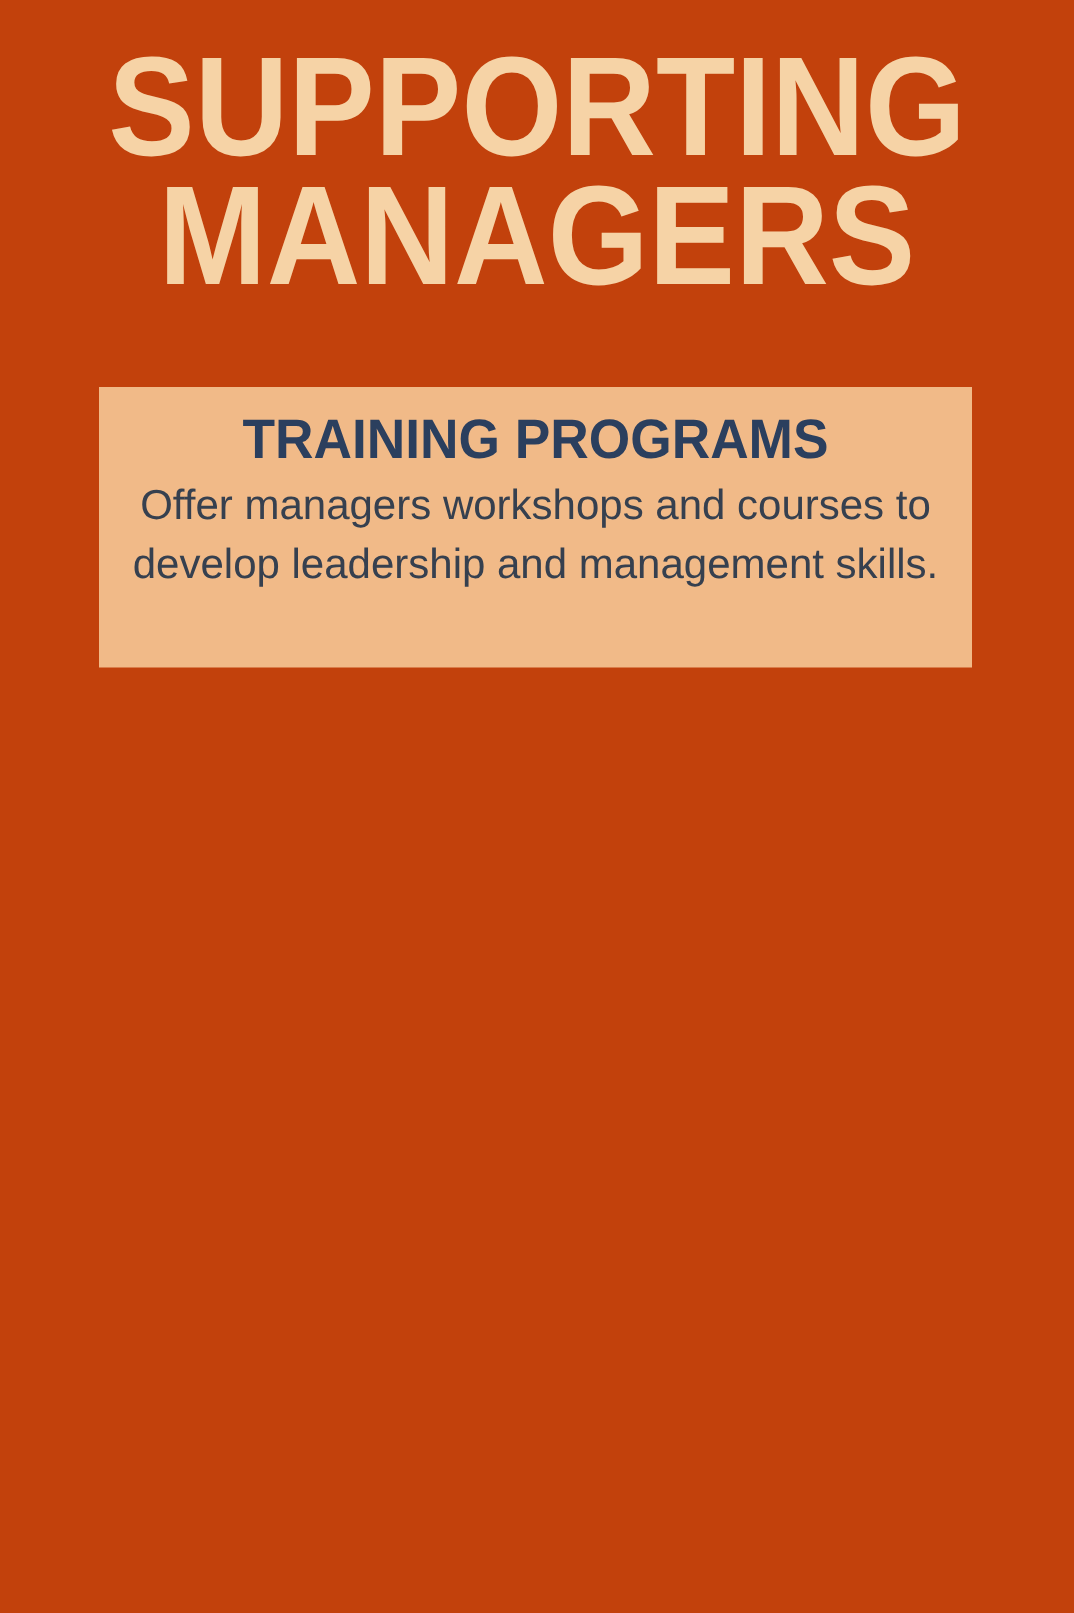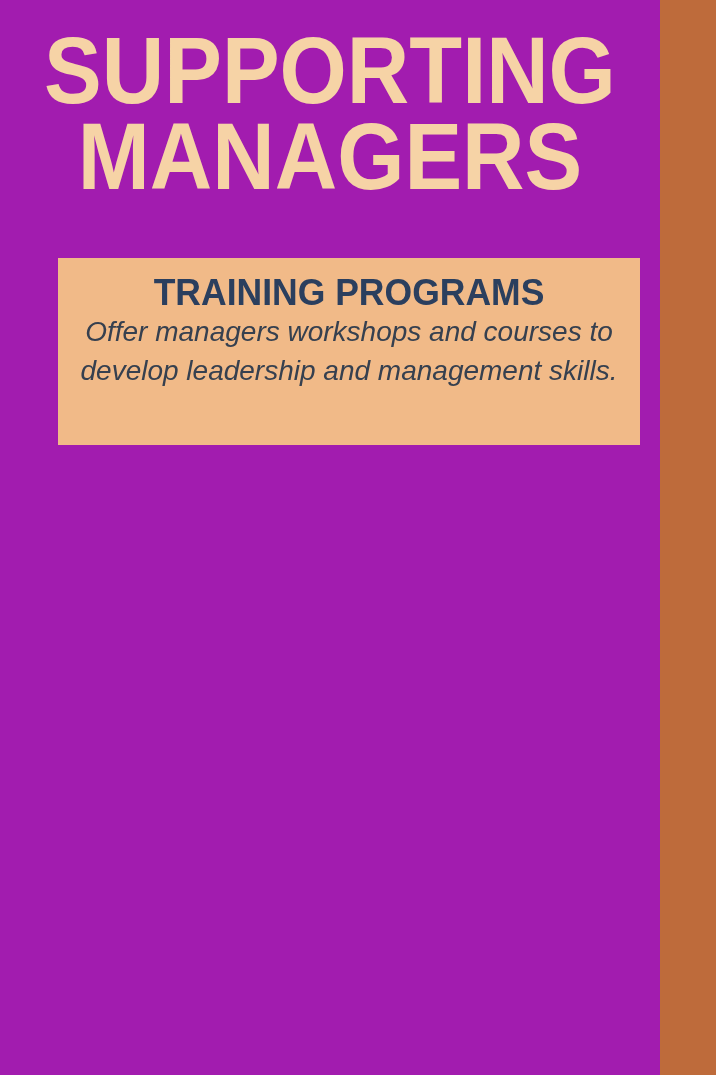--- a/index.html
+++ b/index.html
@@ -8,68 +8,67 @@
   }
   body {
     width: 716px;
     height: 1075px;
     overflow: hidden;
     background: #BE6B3B;
     font-family: "Liberation Sans", sans-serif;
   }
   .poster {
     position: relative;
-    width: 660px;
+    width: 716px;
     height: 1075px;
-    background: #a21caf;
+    background: #c2410c;
   }
   .poster-title {
     position: absolute;
     top: 28px;
     left: 0;
     width: 100%;
     text-align: center;
     color: #F6D3A6;
     font-weight: bold;
     font-size: 94px;
     line-height: 0.92;
     transform: scaleX(0.92);
     transform-origin: 50% 0;
     letter-spacing: 0px;
     white-space: nowrap;
   }
   .card {
     position: absolute;
-    left: 58px;
+    left: 66px;
     width: 582px;
     background: #F1BA88;
     text-align: center;
     box-sizing: border-box;
     padding-top: 14px;
   }
   .card-1 { top: 258px; height: 187px; }
   .card-2 { top: 467px; height: 191px; }
   .card-3 { top: 680px; height: 186px; }
   .card-4 { top: 888px; height: 187px; }
   .card-heading {
     color: #2B3F5E;
     font-weight: bold;
     font-size: 37px;
     line-height: 1.12;
     transform: scaleX(0.96);
     transform-origin: 50% 0;
     white-space: nowrap;
   }
   .card-body {
-    margin-top: 0;
+    margin-top: 5px;
     padding: 0 16px;
     color: #36404F;
     font-size: 28px;
     line-height: 1.38;
-    font-style: italic;
   }
 </style>
 </head>
 <body>
 
 <div class="poster">
 
   <div class="poster-title">
     <div>SUPPORTING</div>
     <div>MANAGERS</div>

